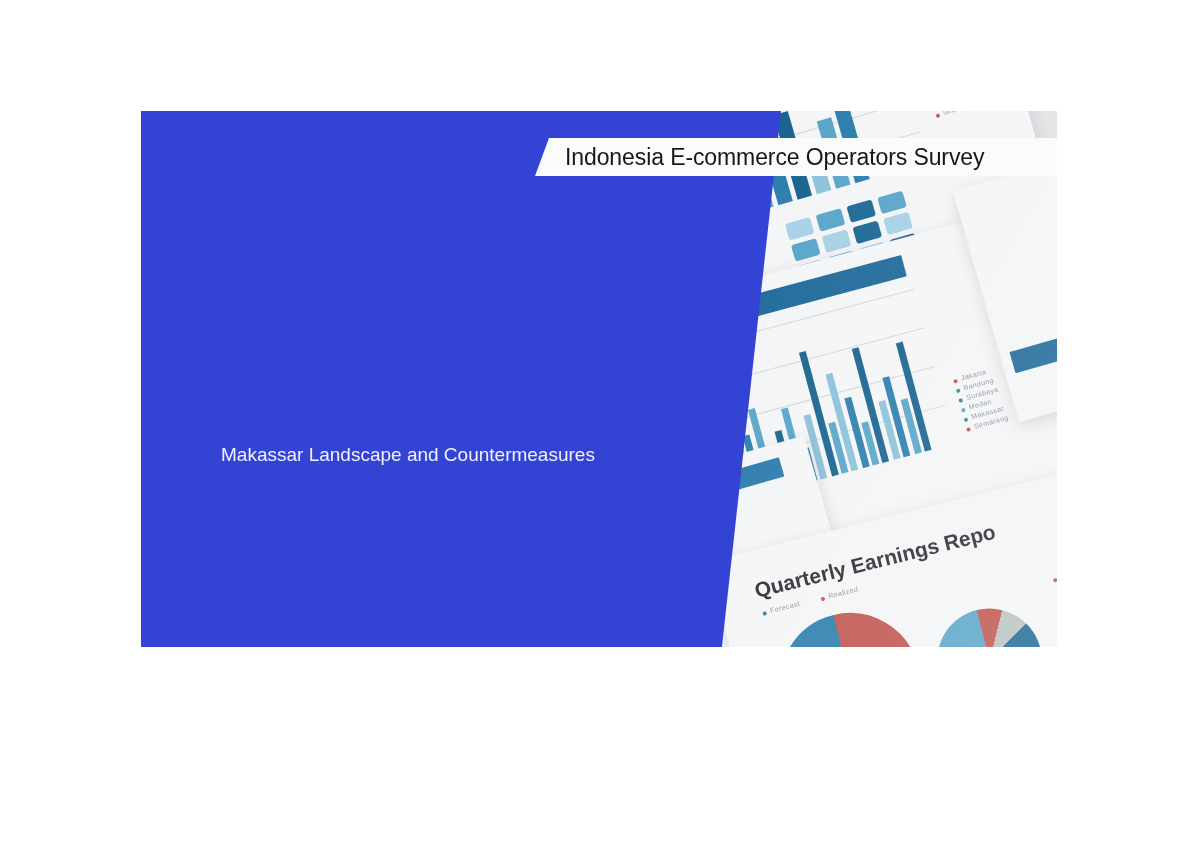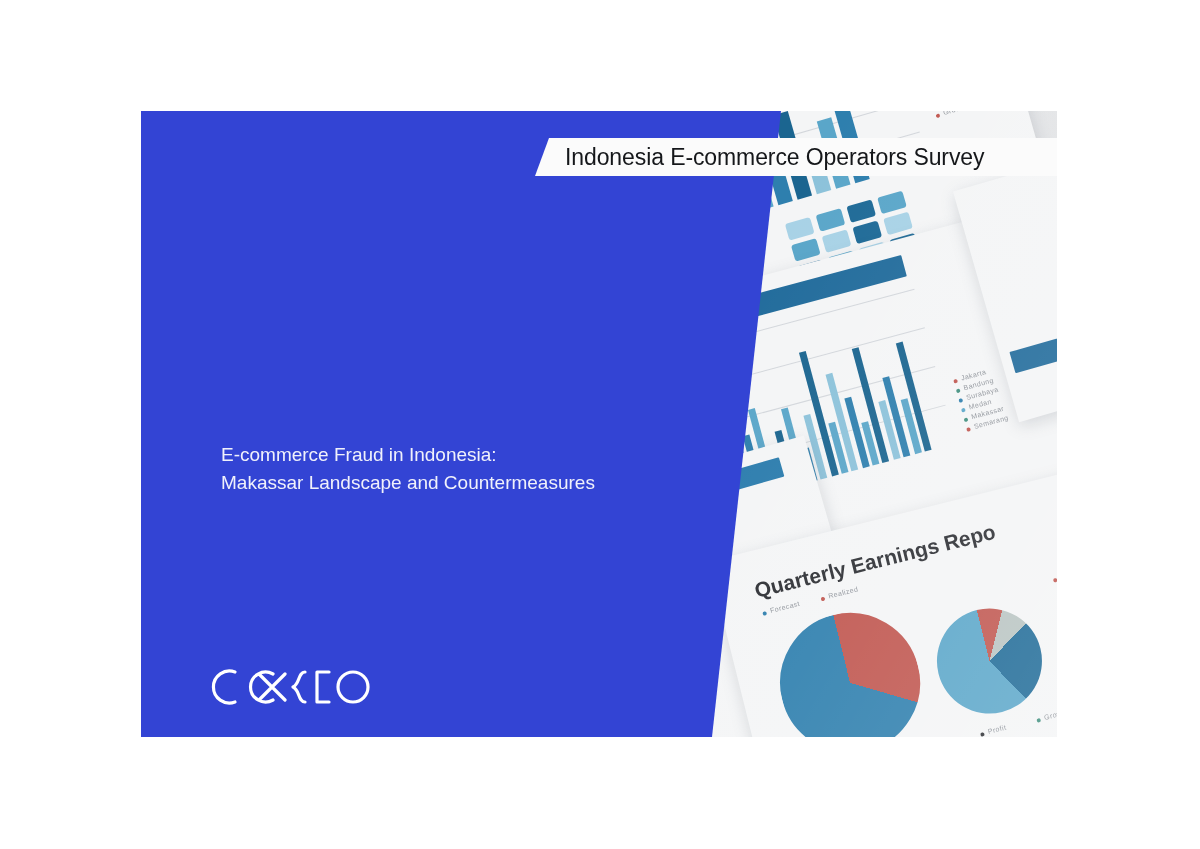--- a/index.html
+++ b/index.html
@@ -21,23 +21,24 @@
     height: 849px;
     background: #ffffff;
   }
 
   
   #slide {
     position: absolute;
     left: 141px;
     top: 111px;
     width: 916px;
-    height: 626px;
+    height: 536px;
     overflow: hidden;
     background: #d946ef;
+    text-align: right;
   }
 
   
   .photo {
     position: absolute;
     inset: 0;
     background: linear-gradient(150deg, #f2f3f4 0%, #e6e7e9 35%, #dcdee0 70%, #e9eaec 100%);
   }
 
   
@@ -426,21 +427,20 @@
     </div>
 
     <div id="blue-panel"></div>
 
     <div id="banner">
       <div id="banner-text">Indonesia E-commerce Operators Survey</div>
     </div>
 
 
     <div id="subtitle">
-      <div>E-commerce Fraud in Indonesia:</div>
       <div>Makassar Landscape and Countermeasures</div>
     </div>
 
     <div id="logo">
       <svg width="160" height="46" viewBox="0 0 160 46" fill="none" stroke="#ffffff" stroke-width="3.2" stroke-linecap="round" stroke-linejoin="round">
 
         <path d="M24 8 A16 16 0 1 0 24 38"></path>
 
         <path d="M62 10 A15 15 0 1 0 62 36 M48 10 L74 36 M74 10 L48 36"></path>
 

